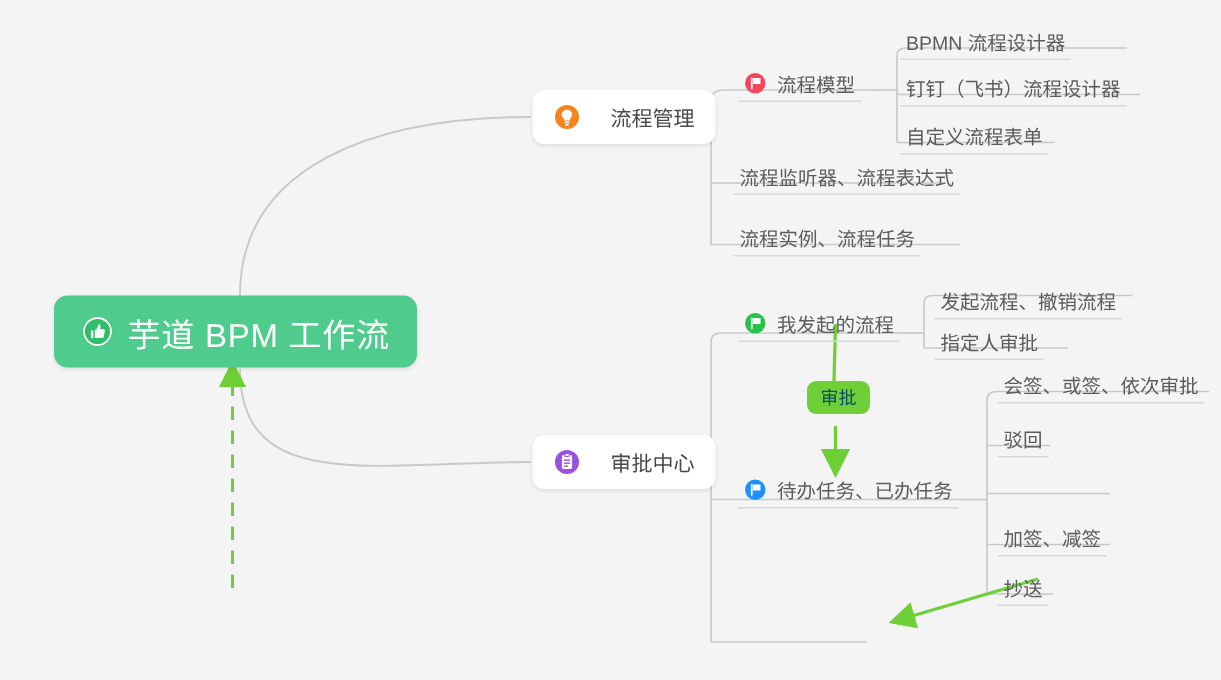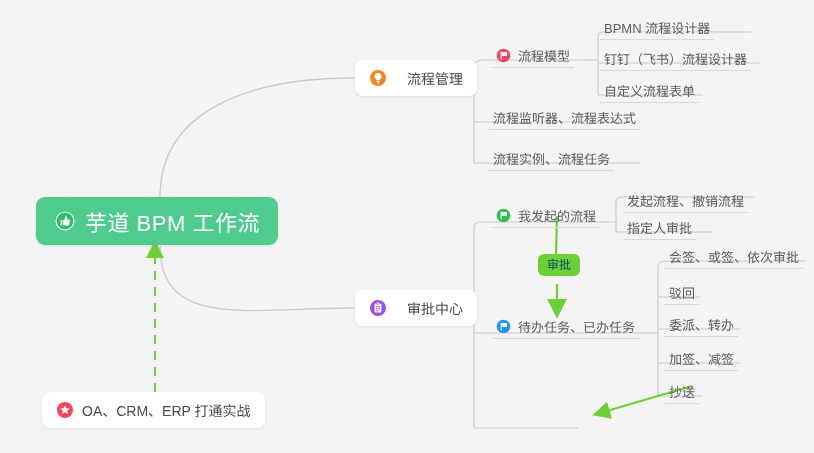--- a/index.html
+++ b/index.html
@@ -159,30 +159,20 @@
         <path d="M8.2 10.3 L8.2 15.4 L6.6 15.4 L6.6 10.3 Z" fill="#ffffff"></path>
         <path d="M9.2 10.2 C9.2 10.2 10.6 9.5 11.1 8.2 C11.4 7.3 11.2 6.2 12.0 6.2
                  C12.8 6.2 13.1 7.0 13.0 7.9 C12.95 8.6 12.6 9.4 12.6 9.4
                  L15.0 9.4 C15.6 9.4 16.0 9.9 15.9 10.4 L15.2 14.4
                  C15.1 15.0 14.7 15.4 14.1 15.4 L9.2 15.4 Z" fill="#ffffff"></path>
       </svg>
     </span>
     <span class="root-label">芋道 BPM 工作流</span>
   </div>
 
-  <div class="node tag-node" style="left:42px;top:392px;">
-    <span class="ico">
-      <svg width="18" height="18" viewBox="0 0 18 18">
-        <circle cx="9" cy="9" r="8" fill="#F5455C"></circle>
-        <path d="M9 4.2 L10.35 7.25 L13.6 7.55 L11.15 9.75 L11.9 13 L9 11.3
-                 L6.1 13 L6.85 9.75 L4.4 7.55 L7.65 7.25 Z" fill="#ffffff"></path>
-      </svg>
-    </span>
-    <span>OA、CRM、ERP 打通实战</span>
-  </div>
 
   <div class="node branch-node" style="left:355px;top:60px;">
     <span class="ico">
       <svg width="18" height="18" viewBox="0 0 18 18">
         <circle cx="9" cy="9" r="8" fill="#F5841F"></circle>
         <path d="M9 4.1 C6.9 4.1 5.5 5.6 5.5 7.4 C5.5 8.7 6.3 9.5 6.9 10.2
                  L7.2 11.3 L10.8 11.3 L11.1 10.2 C11.7 9.5 12.5 8.7 12.5 7.4
                  C12.5 5.6 11.1 4.1 9 4.1 Z" fill="#ffffff"></path>
         <rect x="7.3" y="12.0" width="3.4" height="1.1" rx="0.55" fill="#ffffff"></rect>
         <rect x="7.8" y="13.6" width="2.4" height="1.0" rx="0.5" fill="#ffffff"></rect>
@@ -261,23 +251,20 @@
     </span>
     <span class="leaf-text">待办任务、已办任务</span>
   </div>
 
   <div class="node leaf" style="left:665px;top:245px;">
     <span class="leaf-text">会签、或签、依次审批</span>
   </div>
   <div class="node leaf" style="left:665px;top:281px;">
     <span class="leaf-text">驳回</span>
   </div>
-  <div class="node leaf" style="left:665px;top:313px;">
-    <span class="leaf-text">委派、转办</span>
-  </div>
   <div class="node leaf" style="left:665px;top:347px;">
     <span class="leaf-text">加签、减签</span>
   </div>
   <div class="node leaf" style="left:665px;top:380px;justify-content:flex-end;">
     <span class="leaf-text">抄送</span>
   </div>
 
 
   <div class="pill" style="left:538px;top:254px;">审批</div>
 

